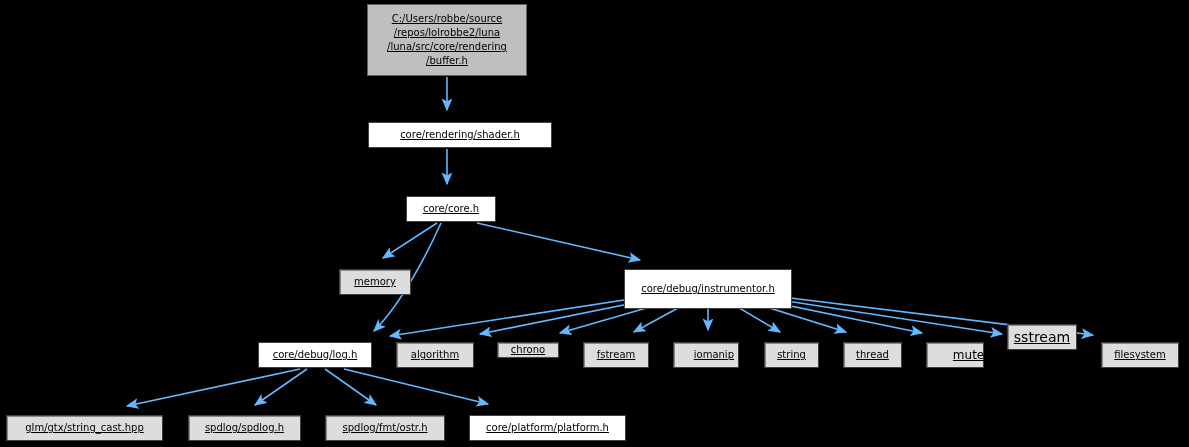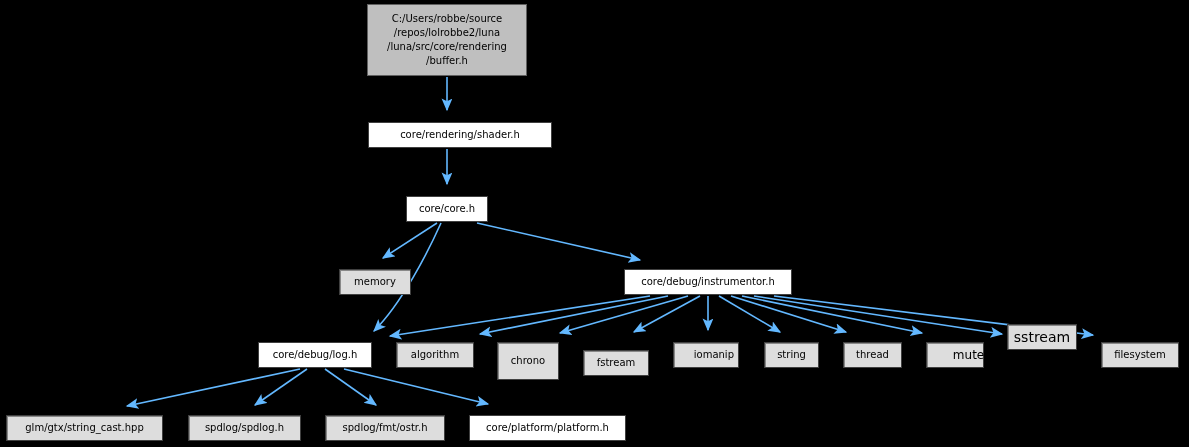--- a/index.html
+++ b/index.html
@@ -43,20 +43,21 @@
     background: #FFFFFF;
     border: 1px solid #404040;
   }
   .node-root {
     background: #BFBFBF;
     border: 1px solid #606060;
   }
   .node-label {
     display: block;
     padding: 0 4px;
+    text-decoration: underline;
   }
 </style>
 </head>
 <body>
 
 <div id="graph-root" style="background: rgb(0, 0, 0);">
   <svg id="graph-svg" viewBox="0 0 1189 447" xmlns="http://www.w3.org/2000/svg">
     <defs>
       <marker id="arrowhead" markerWidth="9" markerHeight="9" refX="7.2" refY="3.4" orient="auto" markerUnits="strokeWidth">
         <path d="M0,0 L8,3.4 L0,6.8 L1.8,3.4 z" fill="#63b8ff"></path>
@@ -83,27 +84,27 @@
         <path d="M325,369 L376,405" stroke="#63b8ff" stroke-width="1.6" fill="none" marker-end="url(#arrowhead)"></path>
         <path d="M344,369 L488,404" stroke="#63b8ff" stroke-width="1.6" fill="none" marker-end="url(#arrowhead)"></path>
       </g>
   </svg>
   <div id="nodes-layer">
       <div class="node node-root" style="left: 367px; top: 4px; width: 160px; height: 72px; font-size: 10px;"><span class="node-label">C:/Users/robbe/source
 /repos/lolrobbe2/luna
 /luna/src/core/rendering
 /buffer.h</span></div>
       <div class="node node-proj" style="left: 368px; top: 122px; width: 184px; height: 26px; font-size: 10px;"><span class="node-label">core/rendering/shader.h</span></div>
-      <div class="node node-proj" style="left: 406px; top: 196px; width: 82px; height: 26px; font-size: 10px;"><span class="node-label">core/core.h</span></div>
+      <div class="node node-proj" style="left: 406px; top: 196px; width: 90px; height: 26px; font-size: 10px;"><span class="node-label">core/core.h</span></div>
       <div class="node node-sys" style="left: 339px; top: 269px; width: 72px; height: 26px; font-size: 10px;"><span class="node-label">memory</span></div>
-      <div class="node node-proj" style="left: 624px; top: 269px; width: 168px; height: 26px; font-size: 10px;"><span class="node-label">core/debug/instrumentor.h</span></div>
+      <div class="node node-proj" style="left: 624px; top: 269px; width: 168px; height: 40px; font-size: 10px;"><span class="node-label">core/debug/instrumentor.h</span></div>
       <div class="node node-proj" style="left: 258px; top: 342px; width: 114px; height: 26px; font-size: 10px; text-align: center;"><span class="node-label">core/debug/log.h</span></div>
       <div class="node node-sys" style="left: 396px; top: 342px; width: 78px; height: 26px; font-size: 10px;"><span class="node-label">algorithm</span></div>
-      <div class="node node-sys" style="left: 497px; top: 342px; width: 62px; height: 38px; font-size: 10px;"><span class="node-label">chrono</span></div>
-      <div class="node node-sys" style="left: 583px; top: 342px; width: 66px; height: 26px; font-size: 10px; margin-top: 8px;"><span class="node-label">fstream</span></div>
+      <div class="node node-sys" style="left: 497px; top: 342px; width: 62px; height: 16px; font-size: 10px;"><span class="node-label">chrono</span></div>
+      <div class="node node-sys" style="left: 583px; top: 342px; width: 66px; height: 26px; font-size: 10px;"><span class="node-label">fstream</span></div>
       <div class="node node-sys" style="left: 673px; top: 342px; width: 66px; height: 26px; font-size: 10px; justify-content: flex-end;"><span class="node-label">iomanip</span></div>
       <div class="node node-sys" style="left: 764px; top: 342px; width: 55px; height: 26px; font-size: 10px;"><span class="node-label">string</span></div>
       <div class="node node-sys" style="left: 843px; top: 342px; width: 59px; height: 26px; font-size: 10px;"><span class="node-label">thread</span></div>
       <div class="node node-sys" style="left: 926px; top: 342px; width: 58px; height: 26px; font-size: 12px; padding-left: 34px;"><span class="node-label">mutex</span></div>
       <div class="node node-sys" style="left: 1007px; top: 324px; width: 70px; height: 26px; font-size: 14px;"><span class="node-label">sstream</span></div>
       <div class="node node-sys" style="left: 1101px; top: 342px; width: 78px; height: 26px; font-size: 10px;"><span class="node-label">filesystem</span></div>
       <div class="node node-sys" style="left: 6px; top: 415px; width: 157px; height: 26px; font-size: 10px;"><span class="node-label">glm/gtx/string_cast.hpp</span></div>
       <div class="node node-sys" style="left: 188px; top: 415px; width: 113px; height: 26px; font-size: 10px;"><span class="node-label">spdlog/spdlog.h</span></div>
       <div class="node node-sys" style="left: 325px; top: 415px; width: 120px; height: 26px; font-size: 10px;"><span class="node-label">spdlog/fmt/ostr.h</span></div>
       <div class="node node-proj" style="left: 469px; top: 415px; width: 157px; height: 26px; font-size: 10px;"><span class="node-label">core/platform/platform.h</span></div>

